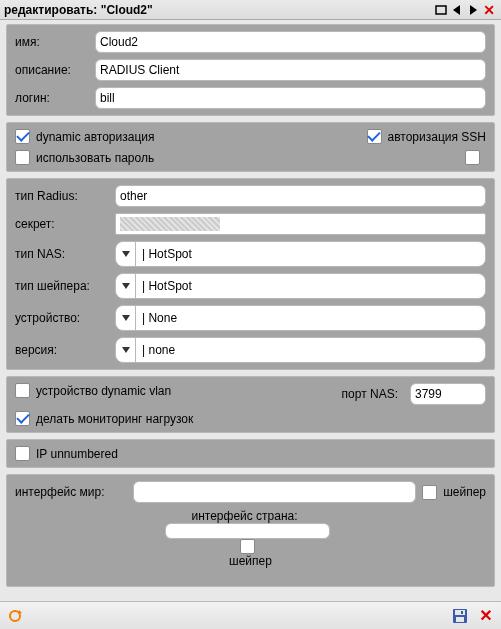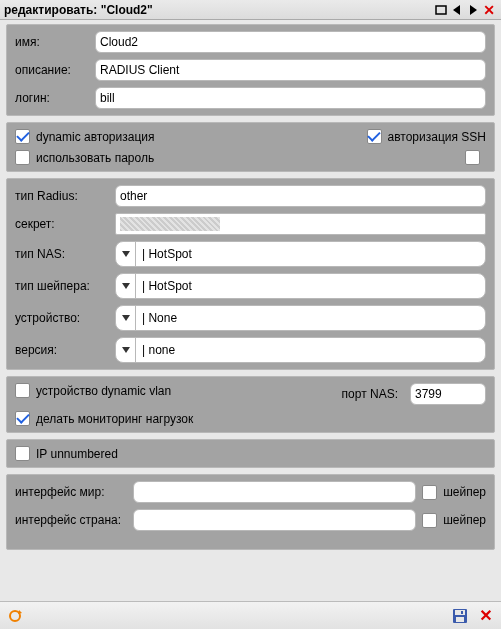--- a/index.html
+++ b/index.html
@@ -95,21 +95,21 @@
     border-right: 1px solid #b8b8b8;
     height: 100%;
   }
   .dd-caret svg { width: 8px; height: 6px; }
   .dd-text { padding: 0 6px; }
   .panel2-cols { display: flex; }
   .panel2-cols .colL { flex: 1; }
   .panel2-cols .colR { display: flex; align-items: center; gap: 4px; }
   .colR input[type="text"] { width: 76px; flex: none; margin-left: 8px; }
   .iface-row { display: flex; align-items: center; margin-bottom: 6px; }
-  .iface-row:last-child { margin-bottom: 12px; }
+  .iface-row:last-child { margin-bottom: 12px; flex-direction: column; }
   .iface-lbl { width: 118px; }
   .iface-row input { flex: 1; margin-right: 6px; }
   .footer {
     position: absolute;
     left: 0; bottom: 0;
     width: 501px;
     height: 28px;
     background: linear-gradient(#f2f2f2, #e2e2e2);
     border-top: 1px solid #bbb;
     display: flex;

